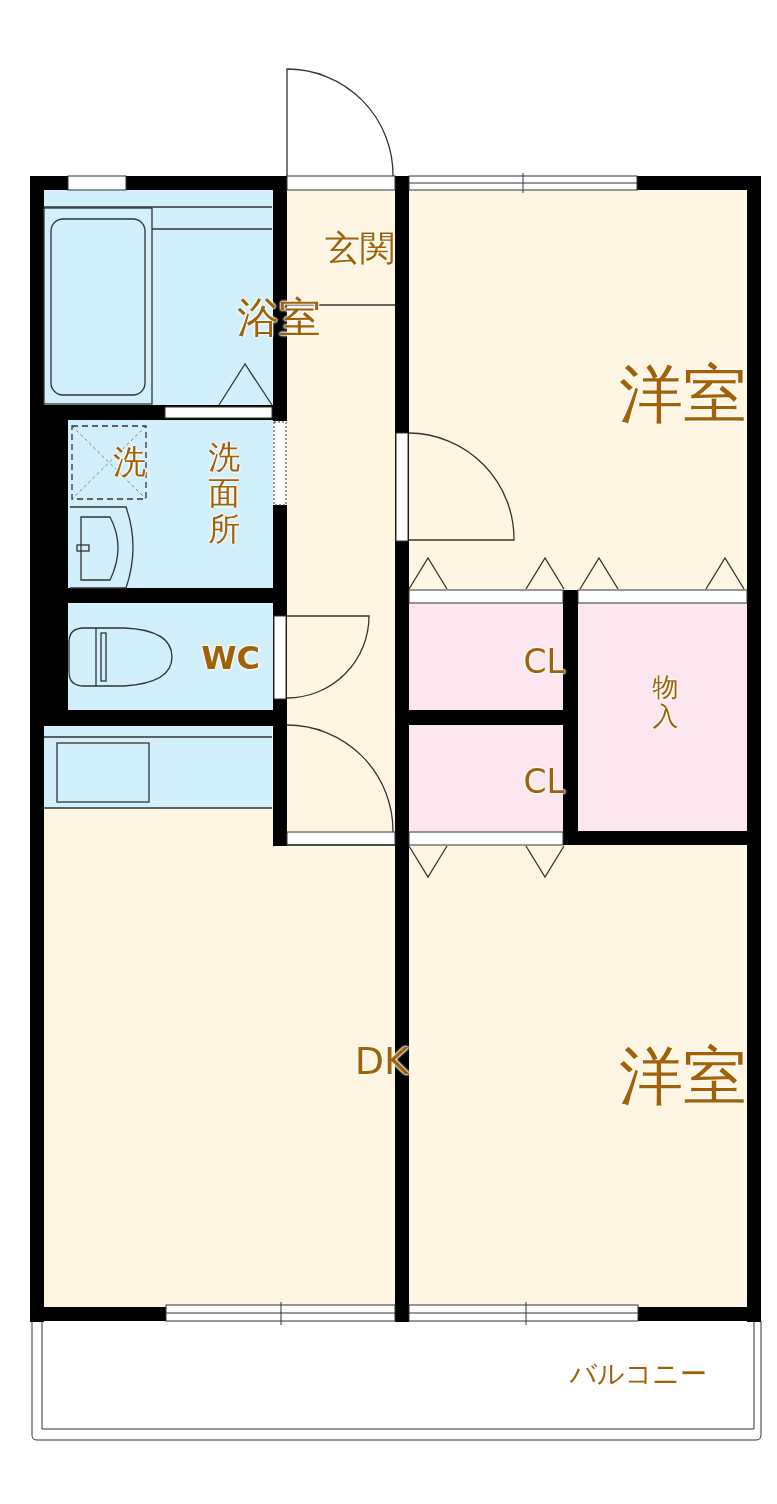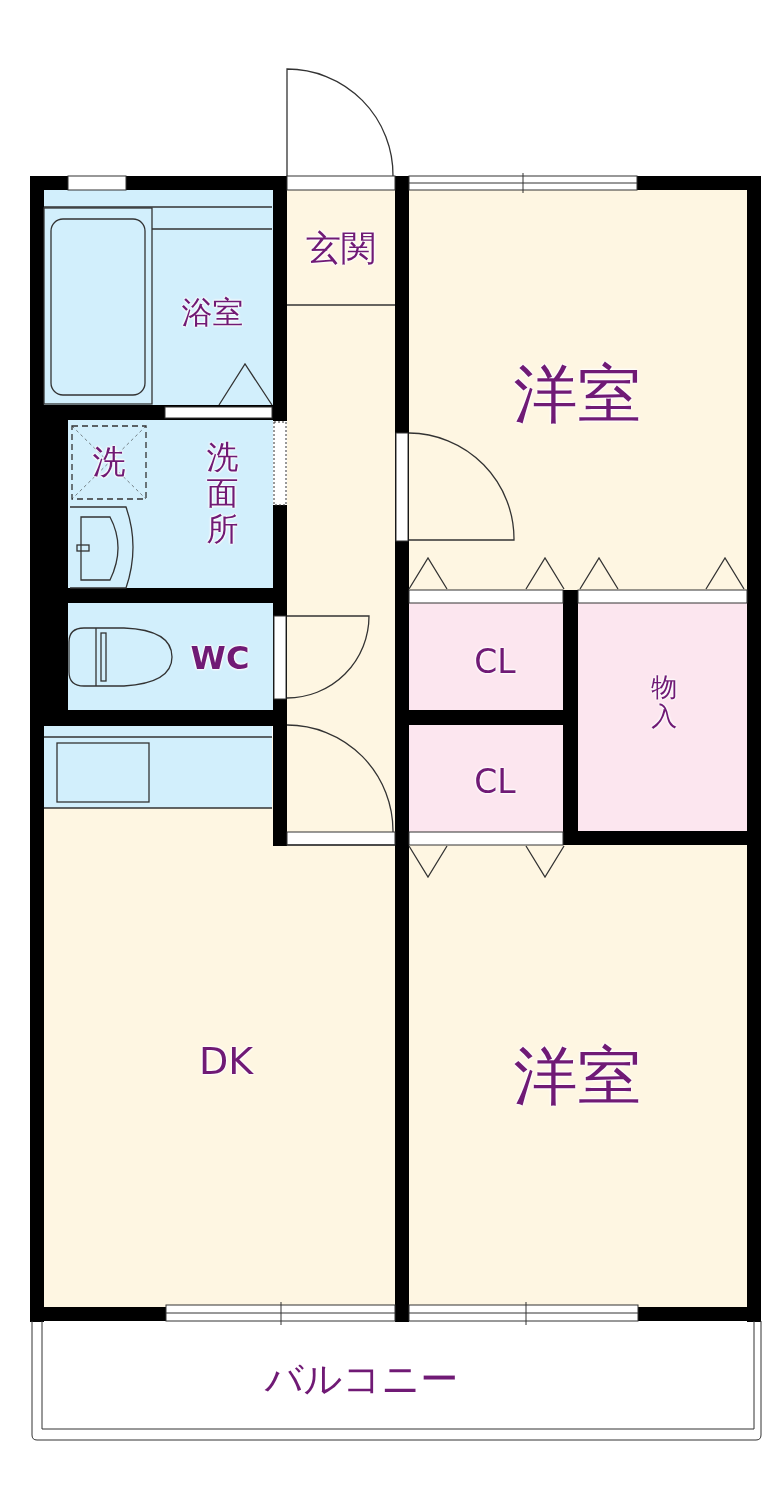--- a/index.html
+++ b/index.html
@@ -1,22 +1,22 @@
 <!DOCTYPE html>
 <html><head>
   <meta charset="utf-8">
   <style>
     html, body { margin: 0; padding: 0; background: #ffffff; }
     body { width: 777px; height: 1504px; position: relative; overflow: hidden; }
     #plan { position: absolute; left: 0; top: 0; width: 777px; height: 1504px; }
     .lbl {
       position: absolute;
       font-family: "DejaVu Sans", "Liberation Sans", sans-serif;
-      color: #701a75;
-      text-align: center;
+      color: #a16207;
+      text-align: right;
       white-space: nowrap;
       text-shadow: 0 0 3px #fff, 0 0 3px #fff, 0 0 2px #fff, 0 0 2px #fff;
       line-height: 1;
     }
     .vert { white-space: normal; width: 1.1em; word-break: break-all; line-height: 1.12; }
   </style>
 </head>
 <body>
 
 <svg id="plan" viewBox="0 0 777 1504" xmlns="http://www.w3.org/2000/svg">
@@ -155,23 +155,23 @@
 
     <path d="M409 846 L428 877 L447 846"></path>
     <path d="M526 846 L545 877 L564 846"></path>
 
     <path d="M32 1321 L32 1435 Q32 1440 37 1440 L756 1440 Q761 1440 761 1435 L761 1321" stroke-width="1"></path>
     <path d="M42 1321 L42 1429 L754 1429 L754 1321" stroke-width="1"></path>
   </g>
 </svg>
 
 <div class="lbl" style="left:287px; top:231px; width:108px; font-size:35px;">玄関</div>
-<div class="lbl" style="left:152px; top:297px; width:121px; font-size:31px;">浴室</div>
+<div class="lbl" style="left:152px; top:297px; width:121px; font-size:42px;padding-left:48px;">浴室</div>
 <div class="lbl" style="left:72px; top:445px; width:74px; font-size:33px;">洗</div>
 <div class="lbl vert" style="left:205px; top:440px; font-size:32px;">洗面所</div>
 <div class="lbl" style="left:180px; top:642px; width:80px; font-size:32px;font-weight:bold;">WC</div>
 <div class="lbl" style="left:408px; top:362px; width:339px; font-size:64px;">洋室</div>
 <div class="lbl" style="left:425px; top:645px; width:140px; font-size:33px;">CL</div>
 <div class="lbl" style="left:425px; top:765px; width:140px; font-size:33px;">CL</div>
 <div class="lbl vert" style="left:650px; top:673px; font-size:26px;">物入</div>
 <div class="lbl" style="left:43px; top:1042px; width:366px; font-size:38px;">DK</div>
 <div class="lbl" style="left:408px; top:1044px; width:339px; font-size:64px;">洋室</div>
-<div class="lbl" style="left:28px; top:1360px; width:667px; font-size:38px;">バルコニー</div>
+<div class="lbl" style="left:40px; top:1360px; width:667px; font-size:27px;">バルコニー</div>
 
 </body></html>

